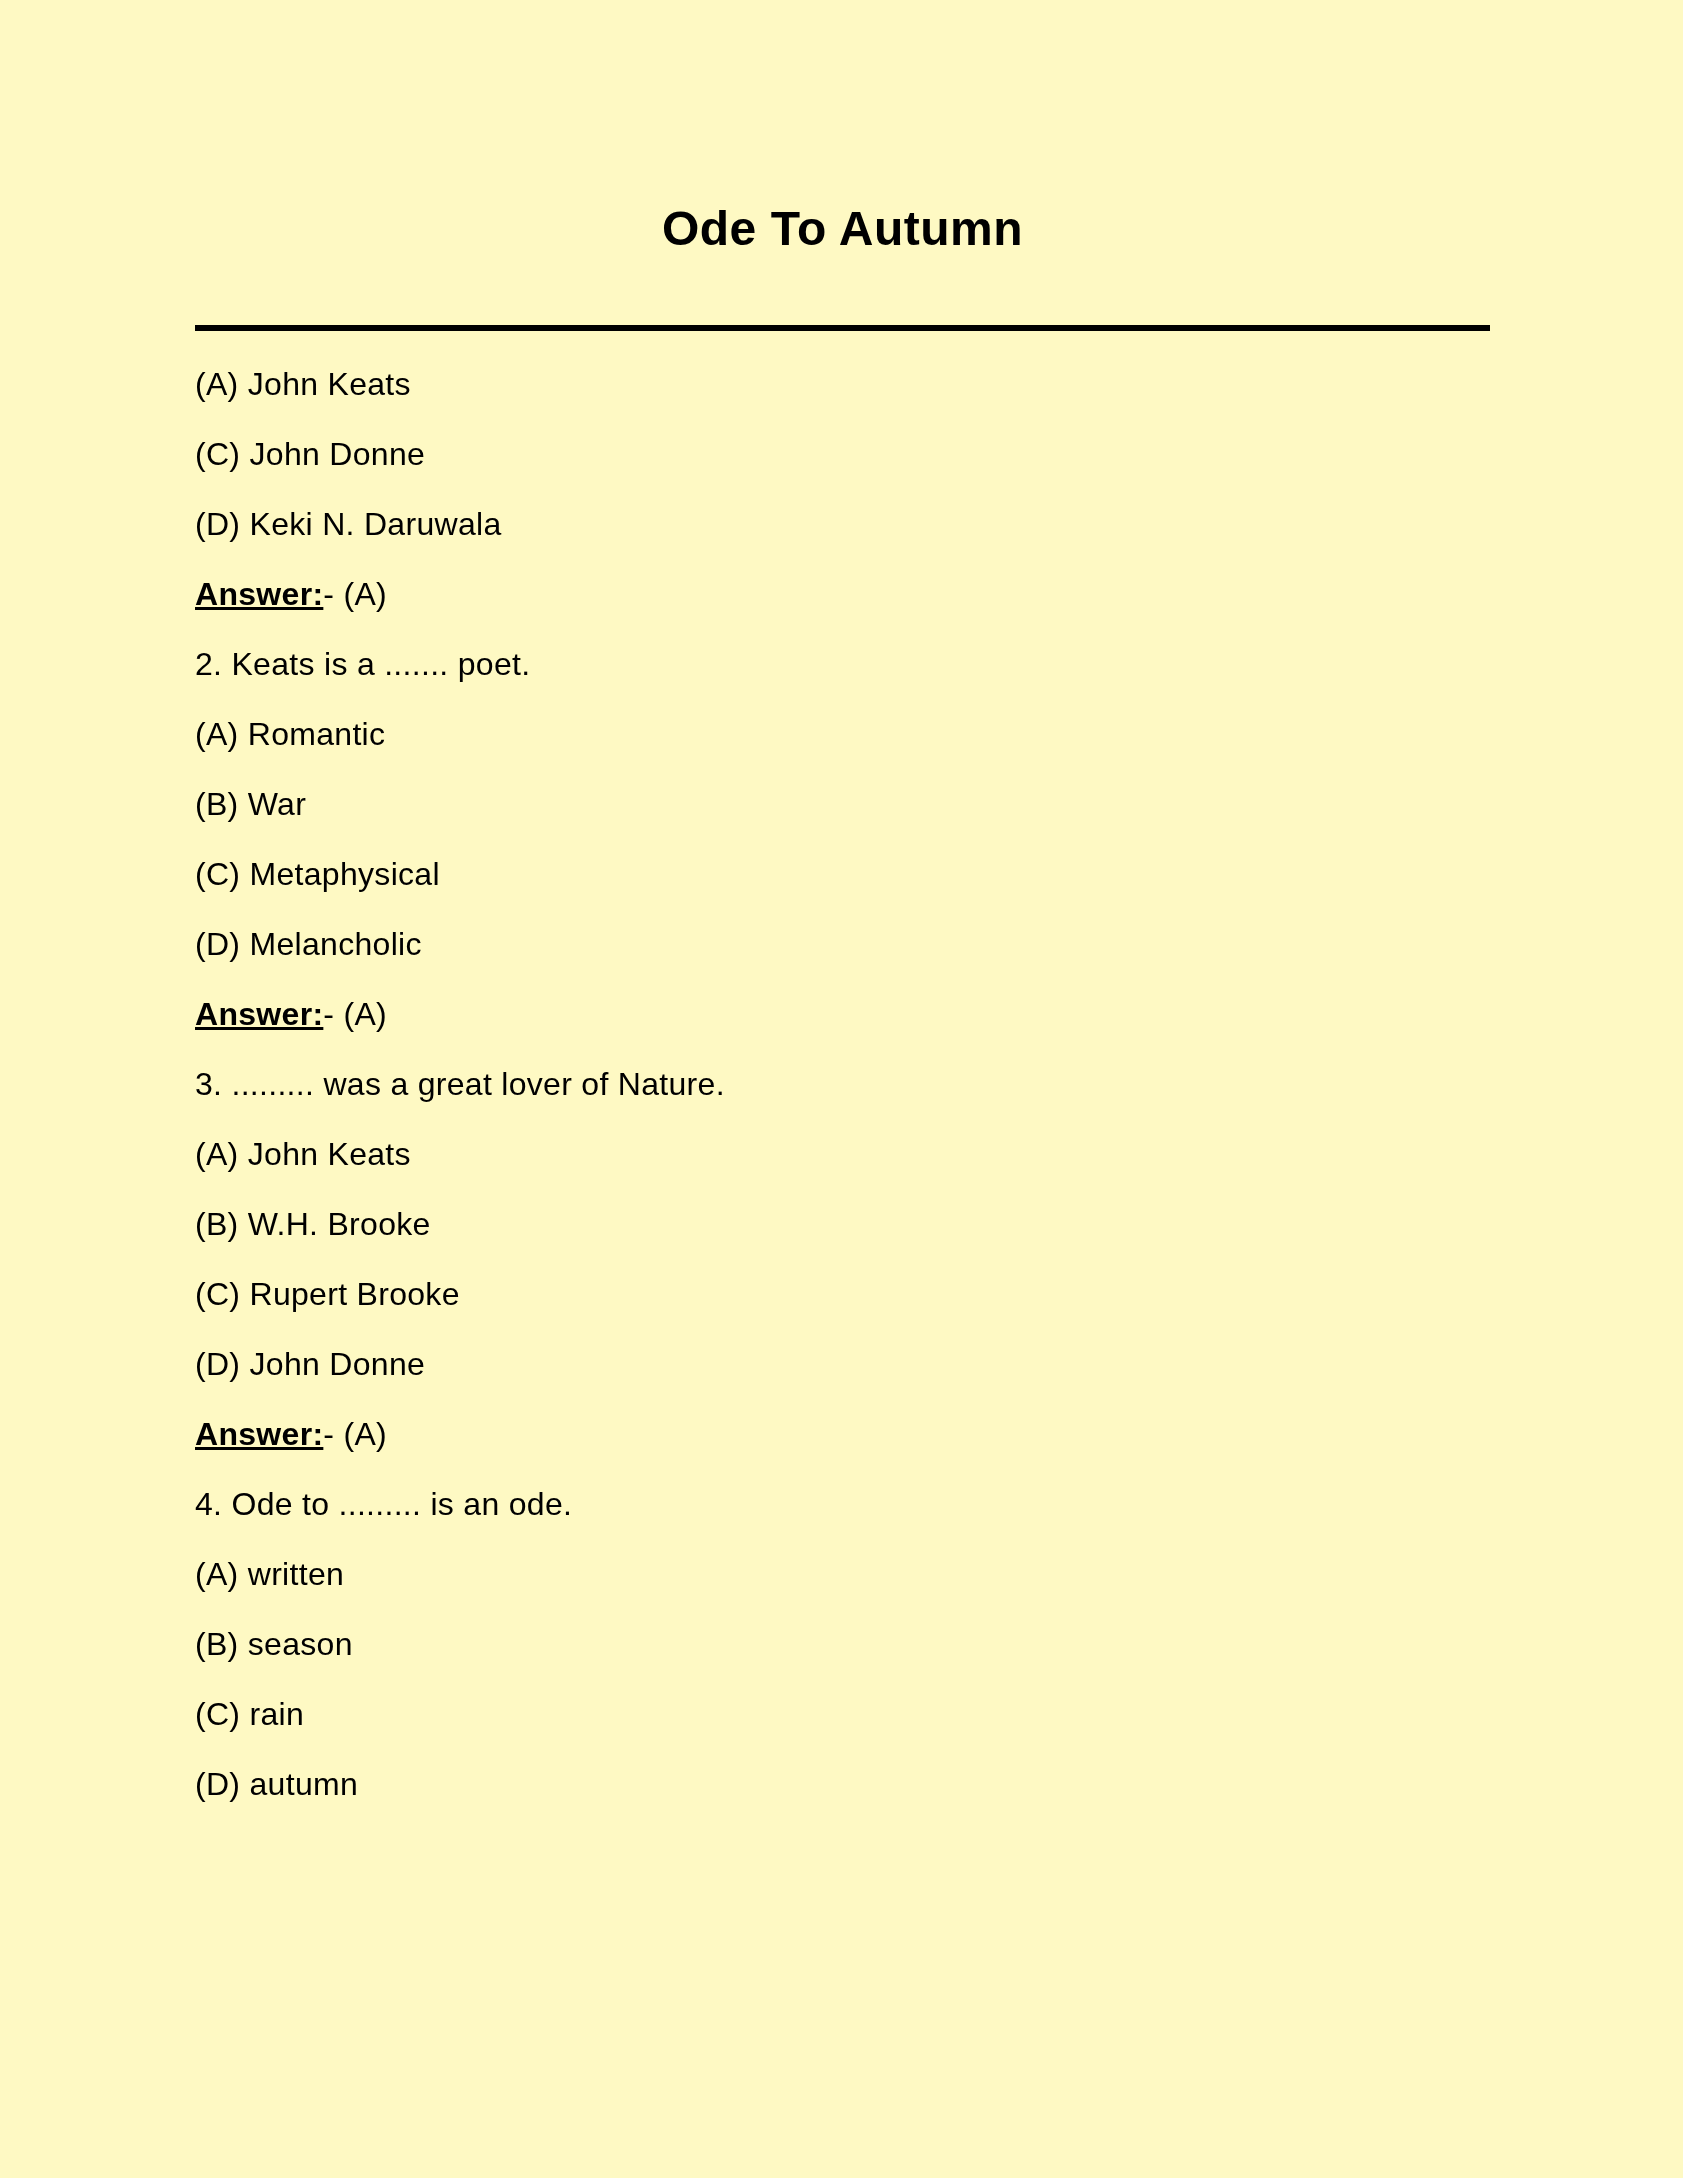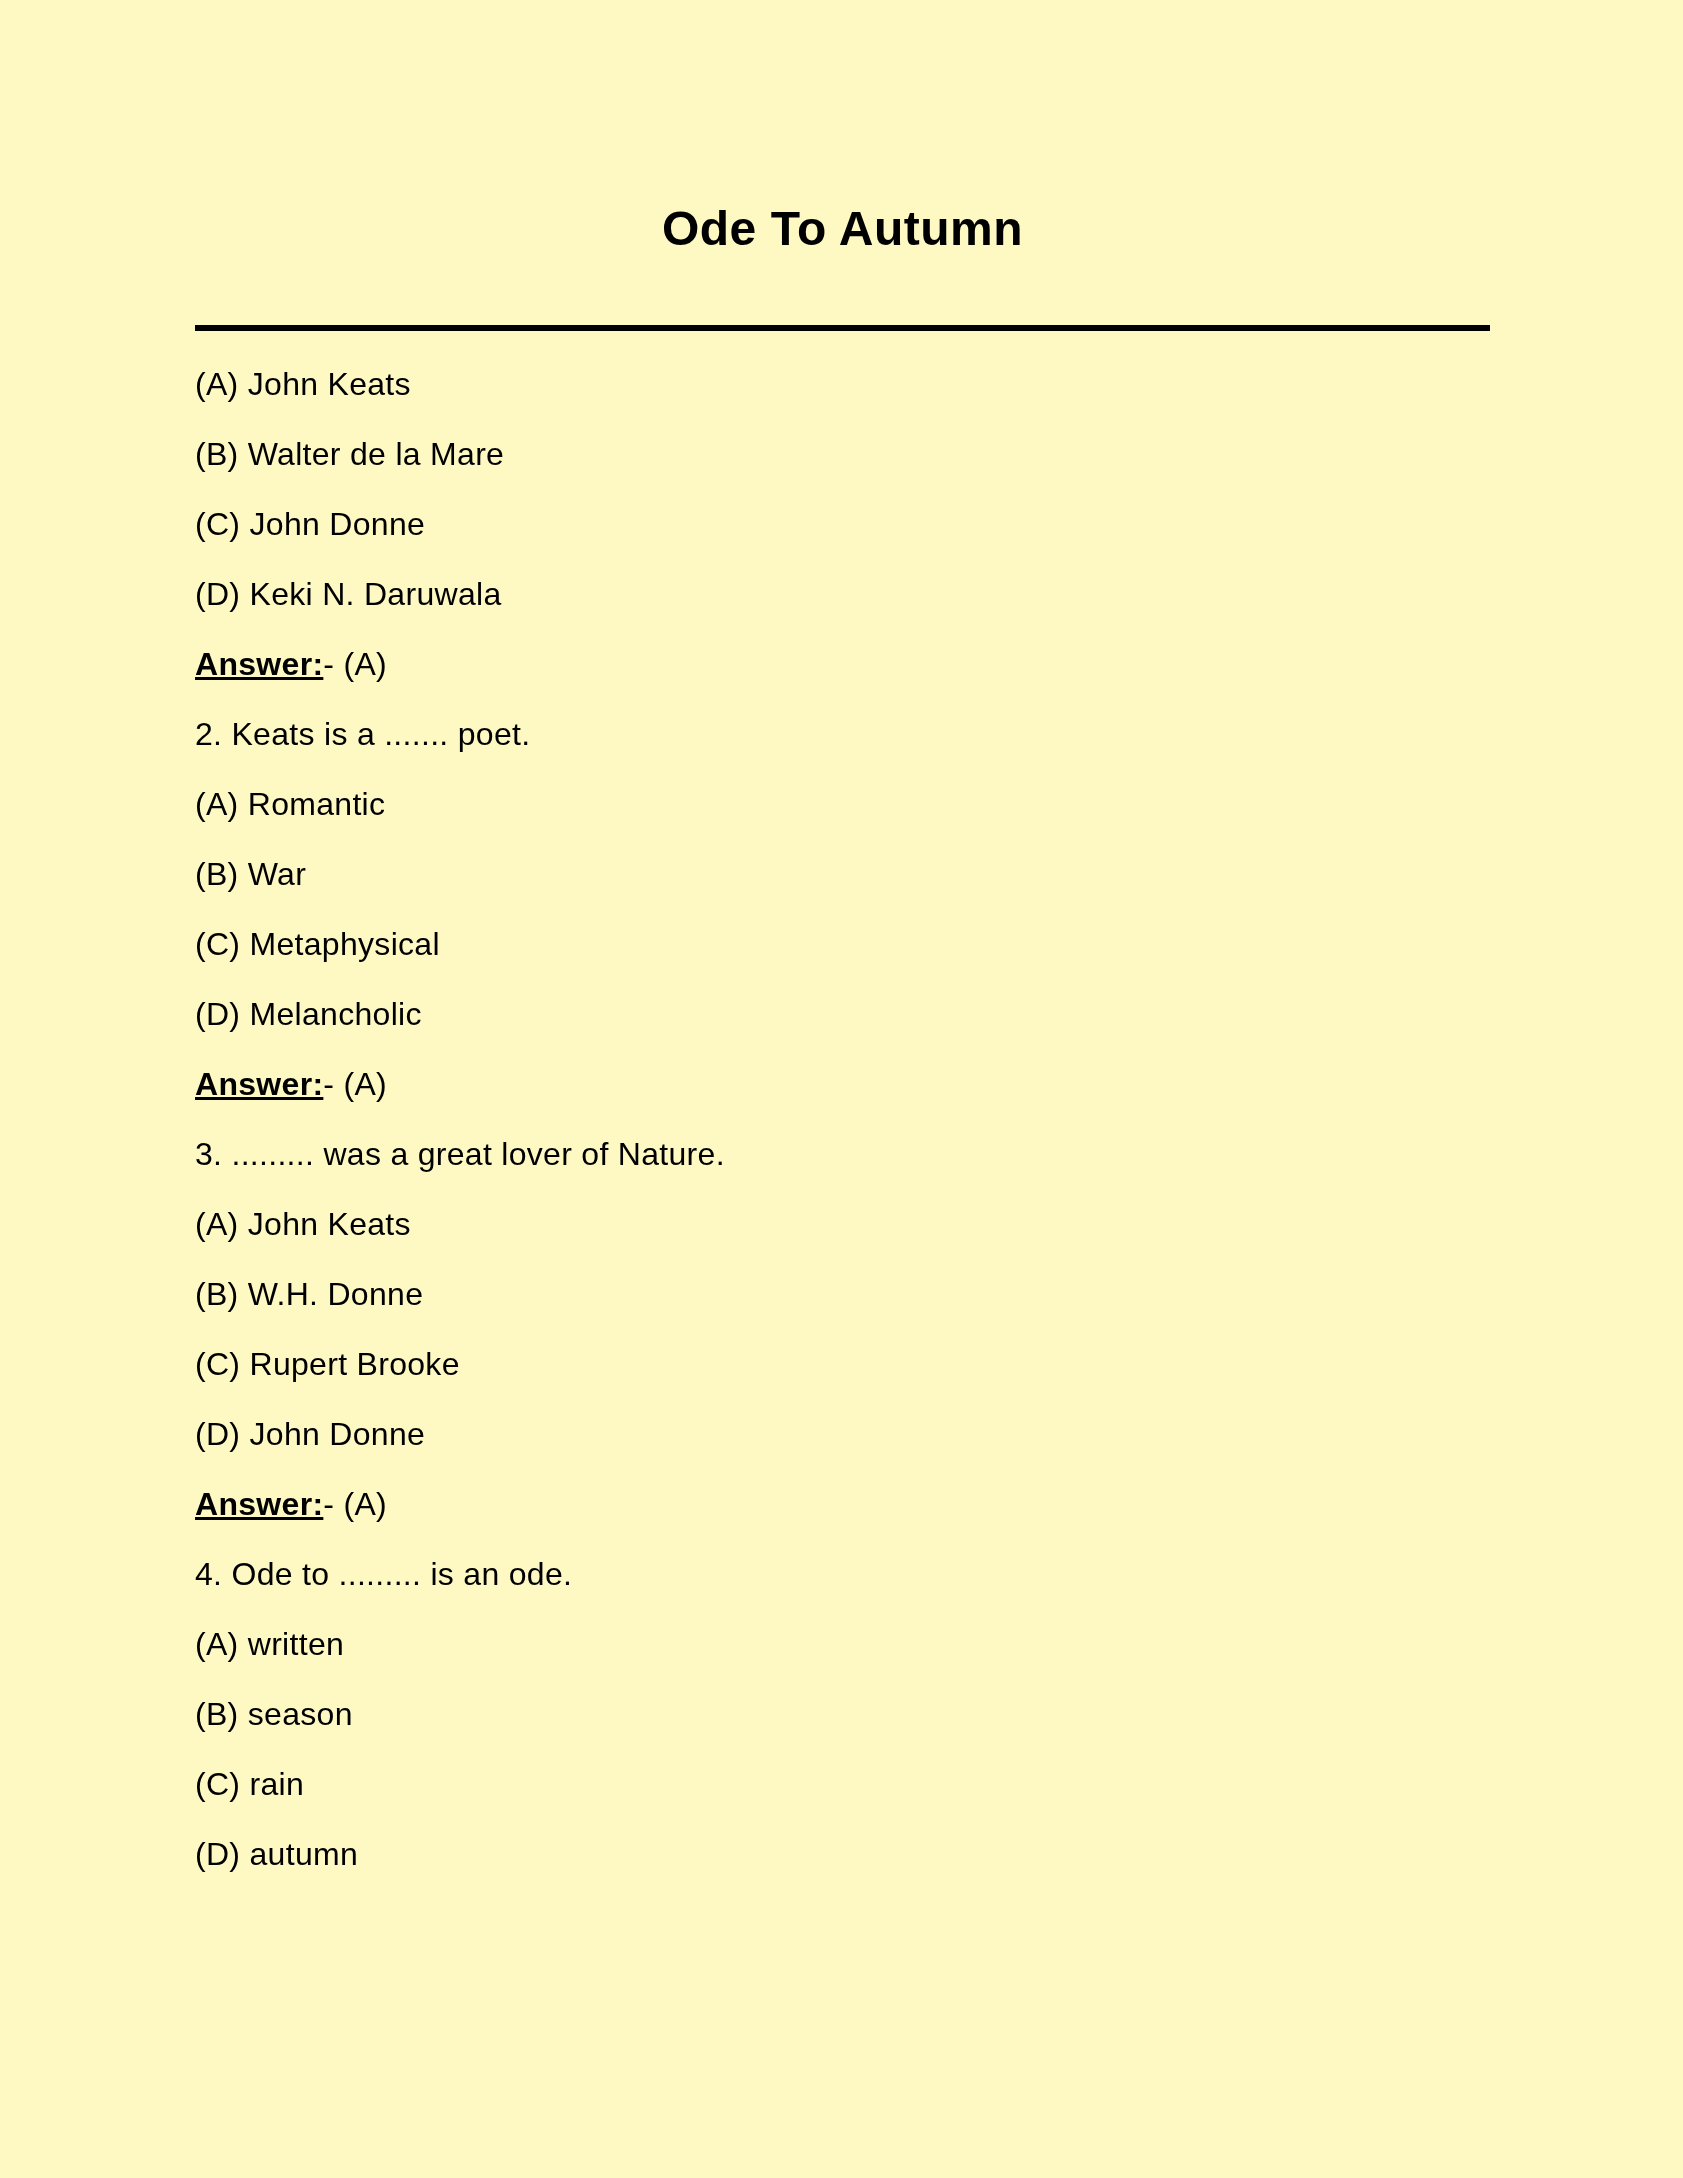--- a/index.html
+++ b/index.html
@@ -66,35 +66,34 @@
 
 <div class="page">
 
   <h1 class="doc-title">Ode To Autumn</h1>
 
   <div class="rule"></div>
 
   <div class="content">
 
     <p>(A) John Keats</p>
-    <p>(B) Walter de la Mare</p>
     <p>(C) John Donne</p>
     <p>(D) Keki N. Daruwala</p>
     <p><strong>Answer:</strong><span>- (A)</span></p>
 
     <p>2. Keats is a ....... poet.</p>
     <p>(A) Romantic</p>
     <p>(B) War</p>
     <p>(C) Metaphysical</p>
     <p>(D) Melancholic</p>
     <p><strong>Answer:</strong><span>- (A)</span></p>
 
     <p>3. ......... was a great lover of Nature.</p>
     <p>(A) John Keats</p>
-    <p>(B) W.H. Donne</p>
+    <p>(B) W.H. Brooke</p>
     <p>(C) Rupert Brooke</p>
     <p>(D) John Donne</p>
     <p><strong>Answer:</strong><span>- (A)</span></p>
 
     <p>4. Ode to ......... is an ode.</p>
     <p>(A) written</p>
     <p>(B) season</p>
     <p>(C) rain</p>
     <p>(D) autumn</p>
 

